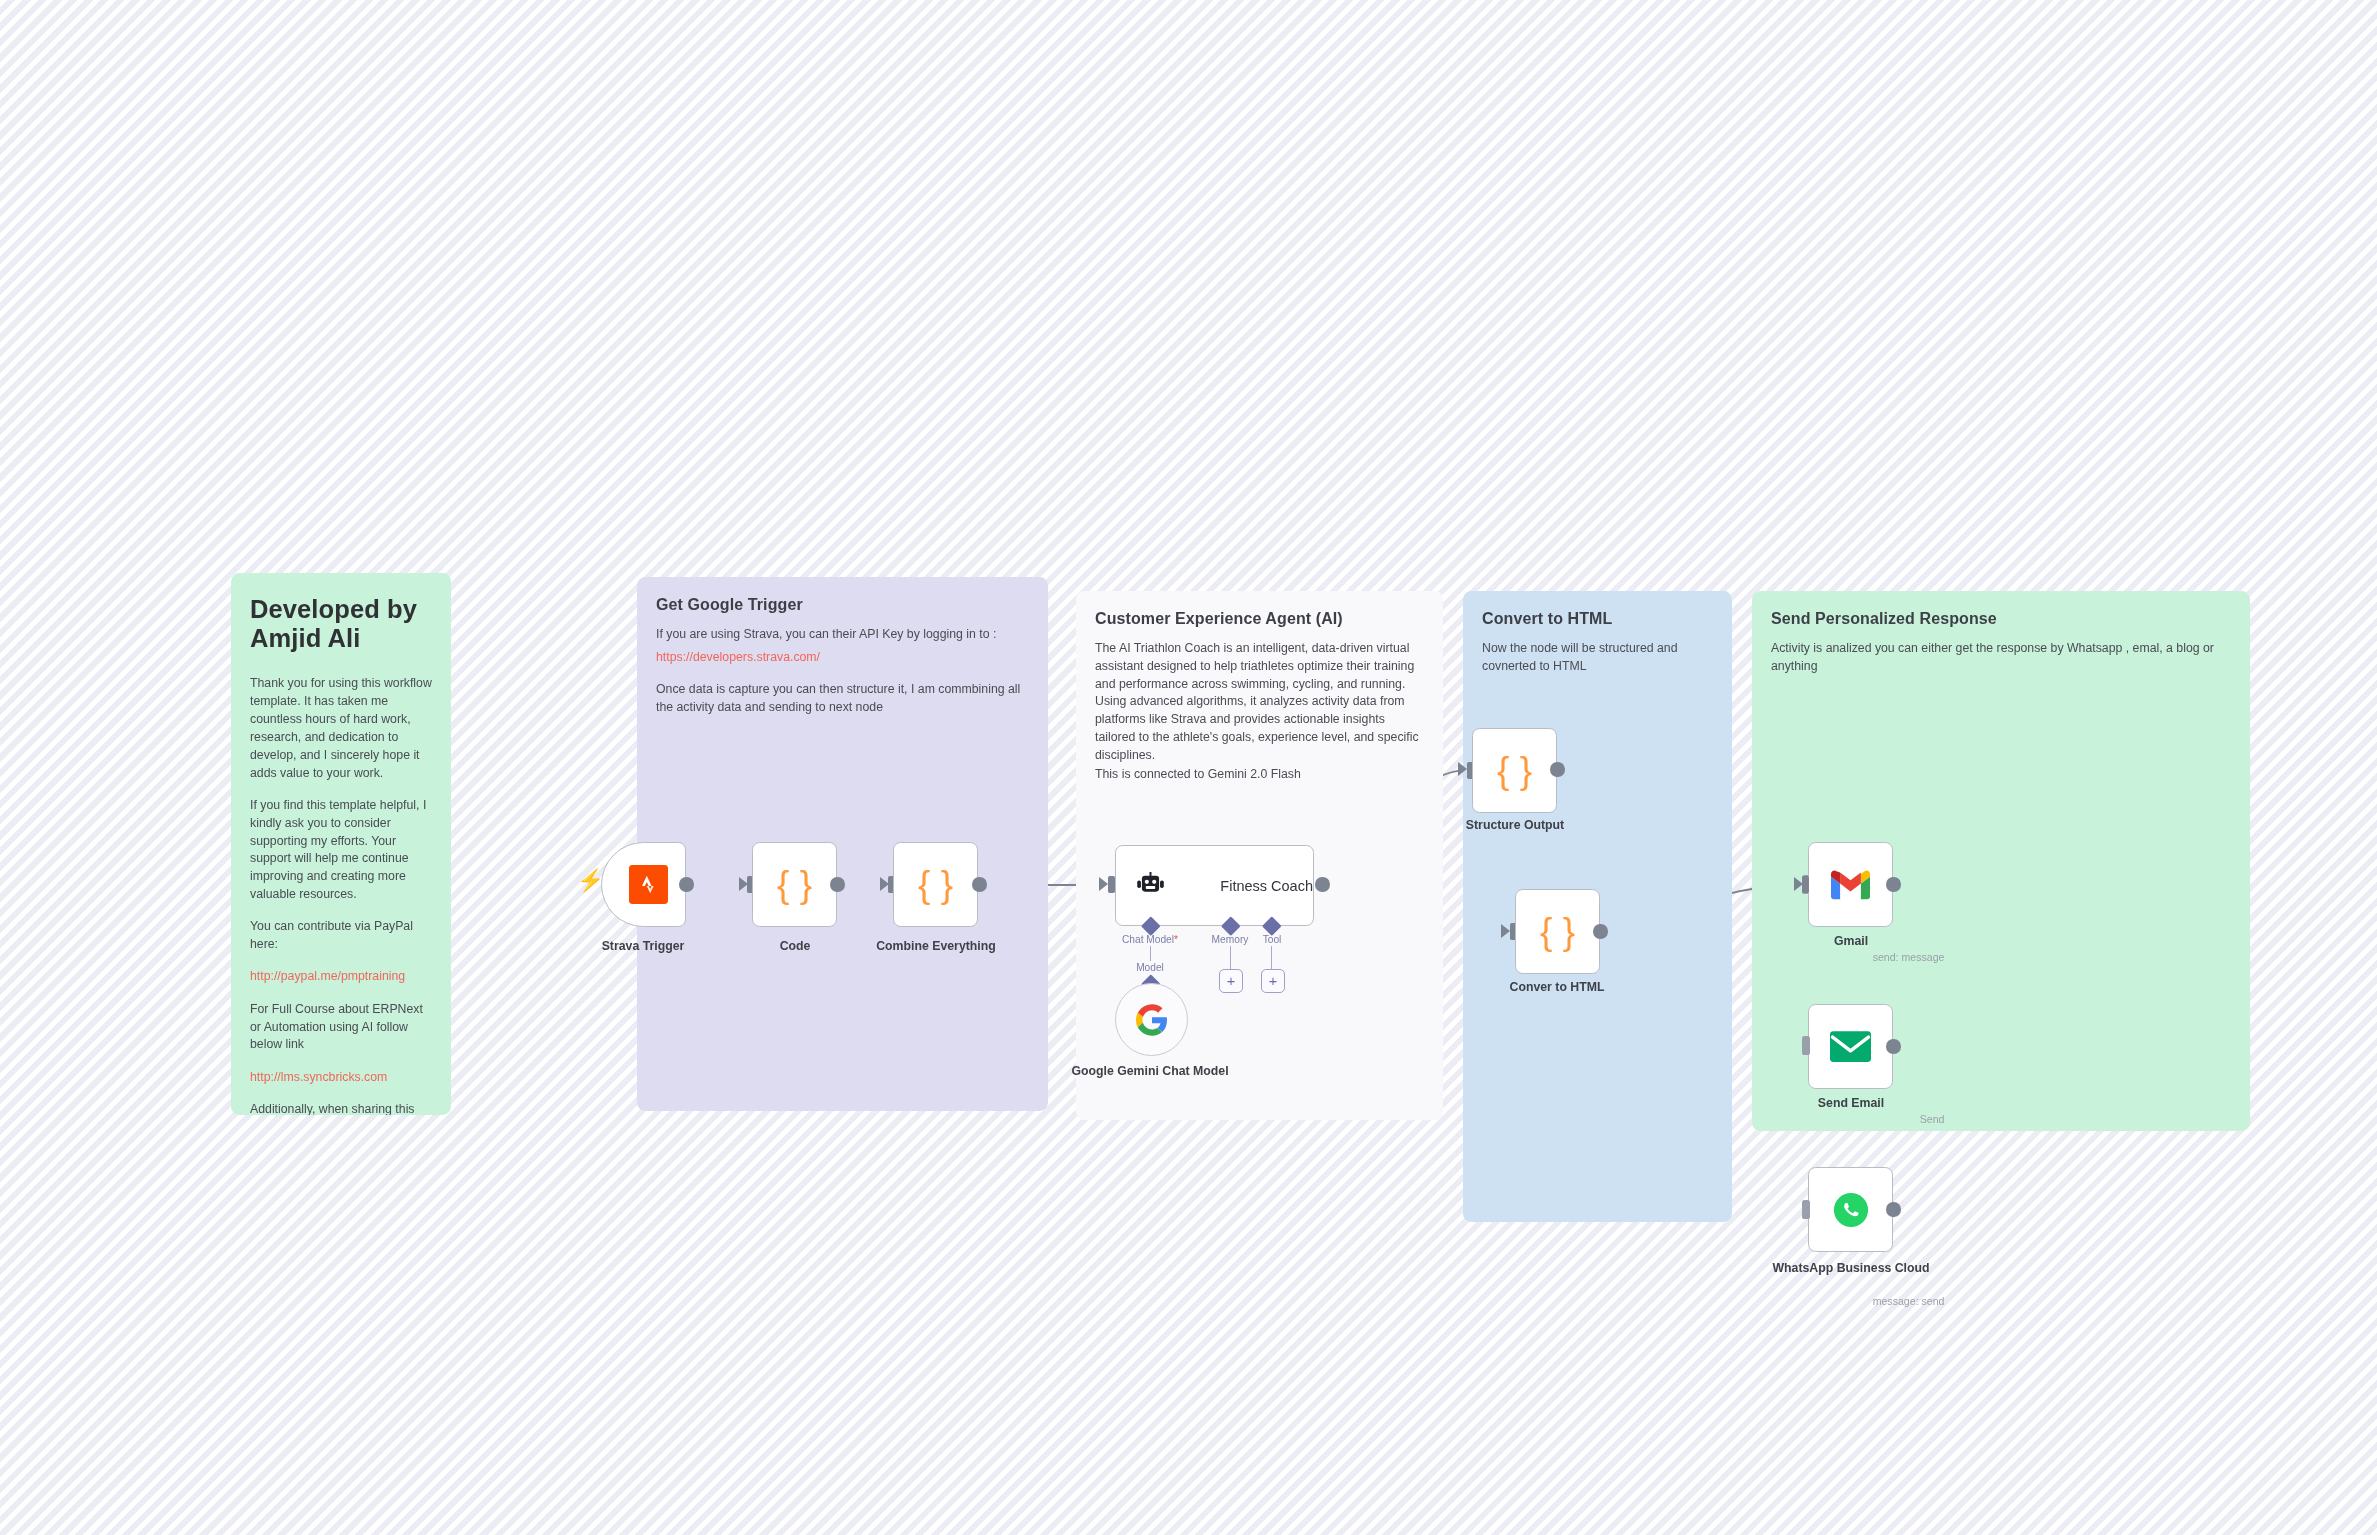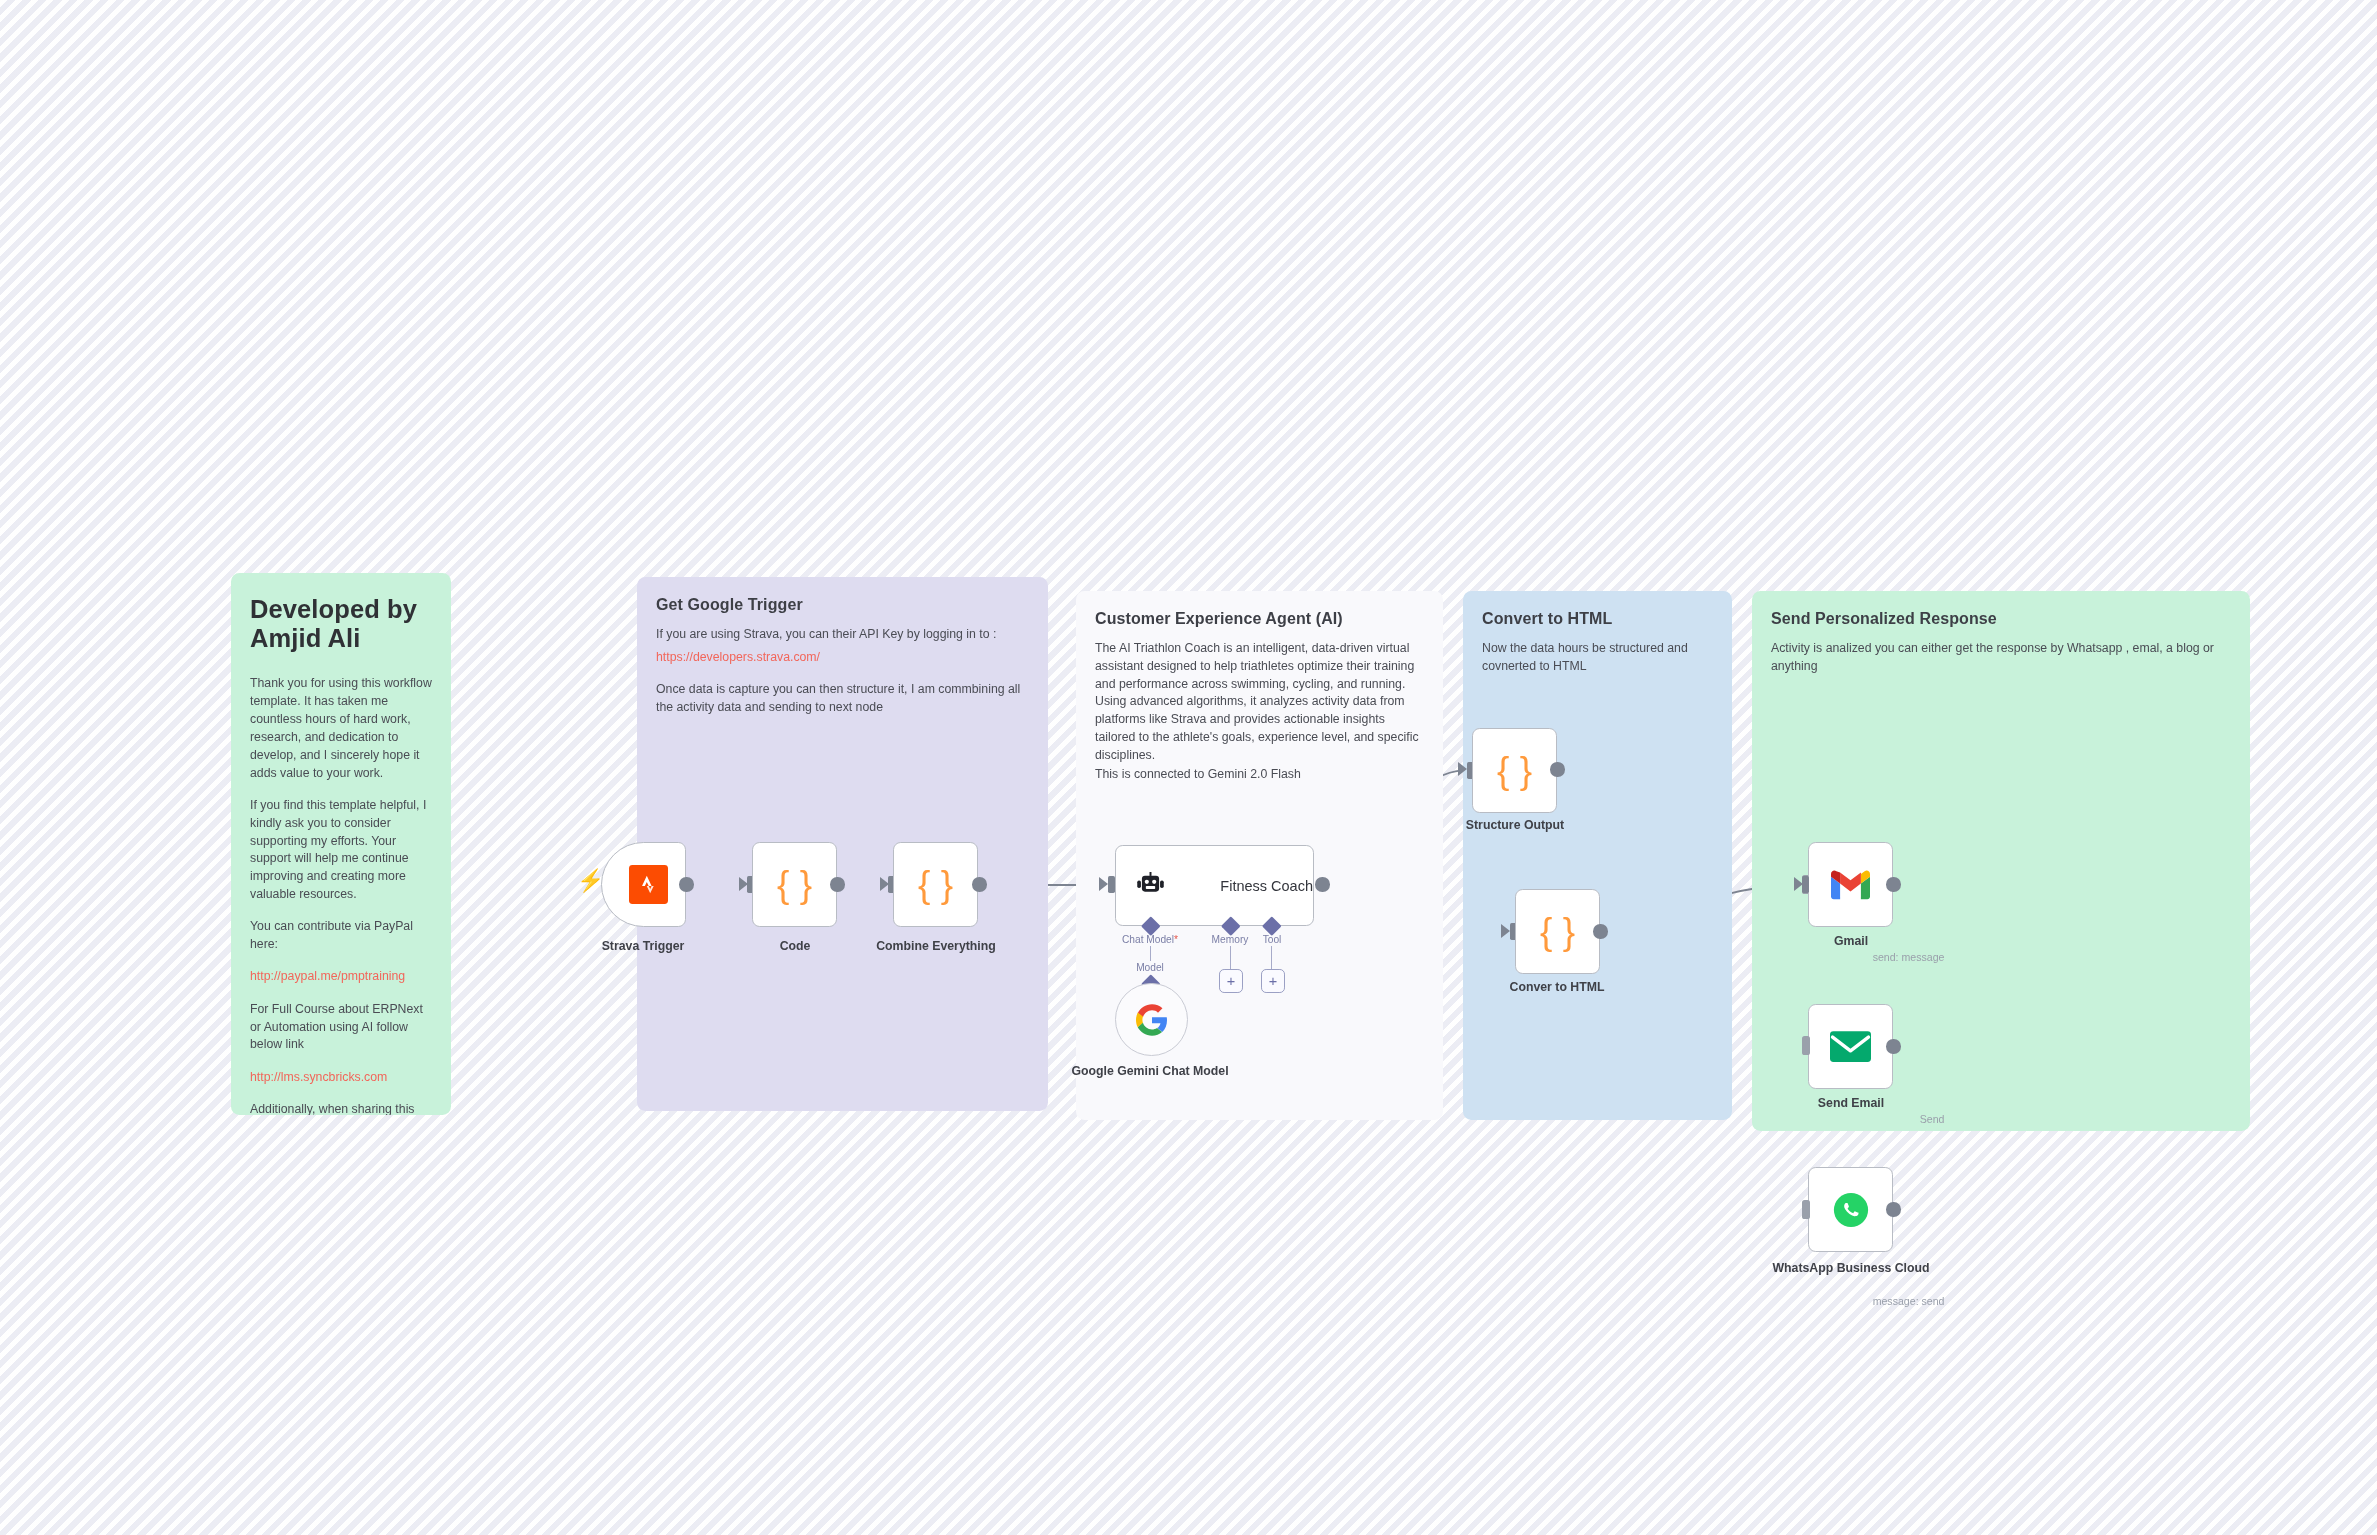--- a/index.html
+++ b/index.html
@@ -56,21 +56,21 @@
     color: #f2665a;
     text-decoration: none;
     font-size: 12.3px;
     line-height: 1.45;
     display: block;
   }
 
   #note-credits  { left:183px;  top:573px;  width:220px; height:542px; background:#c8f2da; }
   #note-strava   { left:589px;  top:577px;  width:411px; height:534px; background:#dedcf0; }
   #note-agent    { left:1028px; top:591px;  width:367px; height:529px; background:#f9f9fc; }
-  #note-html     { left:1415px; top:591px;  width:269px; height:529px; background:#cee1f2; }
+  #note-html     { left:1415px; top:591px;  width:269px; height:631px; background:#cee1f2; }
   #note-response { left:1704px; top:591px;  width:498px; height:540px; background:#c8f2da; }
 
   
   .node {
     position: absolute;
     background: #fff;
     border: 1.4px solid #b8bcc4;
     border-radius: 7.7px;
     box-sizing: border-box;
     display: flex;
@@ -238,21 +238,21 @@
   </div>
 
   <div class="sticky" id="note-agent">
     <h3>Customer Experience Agent (AI)</h3>
     <p class="tight" style="margin-bottom:1.7px;">The AI Triathlon Coach is an intelligent, data-driven virtual assistant designed to help triathletes optimize their training and performance across swimming, cycling, and running. Using advanced algorithms, it analyzes activity data from platforms like Strava and provides actionable insights tailored to the athlete's goals, experience level, and specific disciplines.</p>
     <p>This is connected to Gemini 2.0 Flash</p>
   </div>
 
   <div class="sticky" id="note-html">
     <h3>Convert to HTML</h3>
-    <p>Now the data hours be structured and covnerted to HTML</p>
+    <p>Now the node will be structured and covnerted to HTML</p>
   </div>
 
   <div class="sticky" id="note-response">
     <h3>Send Personalized Response</h3>
     <p>Activity is analized you can either get the response by Whatsapp , emal, a blog or anything</p>
   </div>
 
   <div class="bolt" style="left:577px; top:870px;">⚡</div>
   <div class="node trigger" style="left:601px; top:842px;">
     <div style="width:39px;height:39px;background:#fc4c02;border-radius:3.4px;display:flex;align-items:center;justify-content:center;margin-left:10.2px;">

